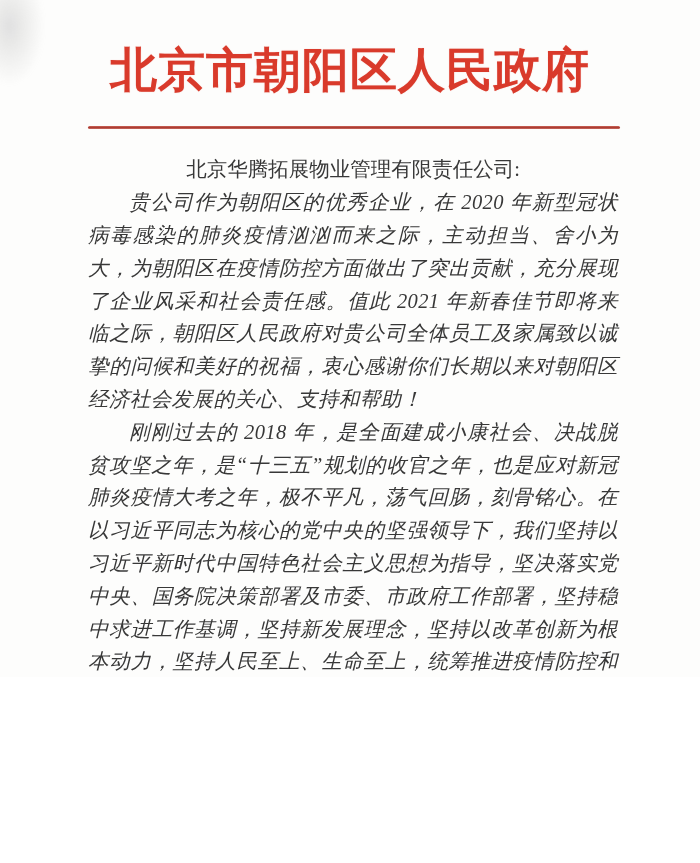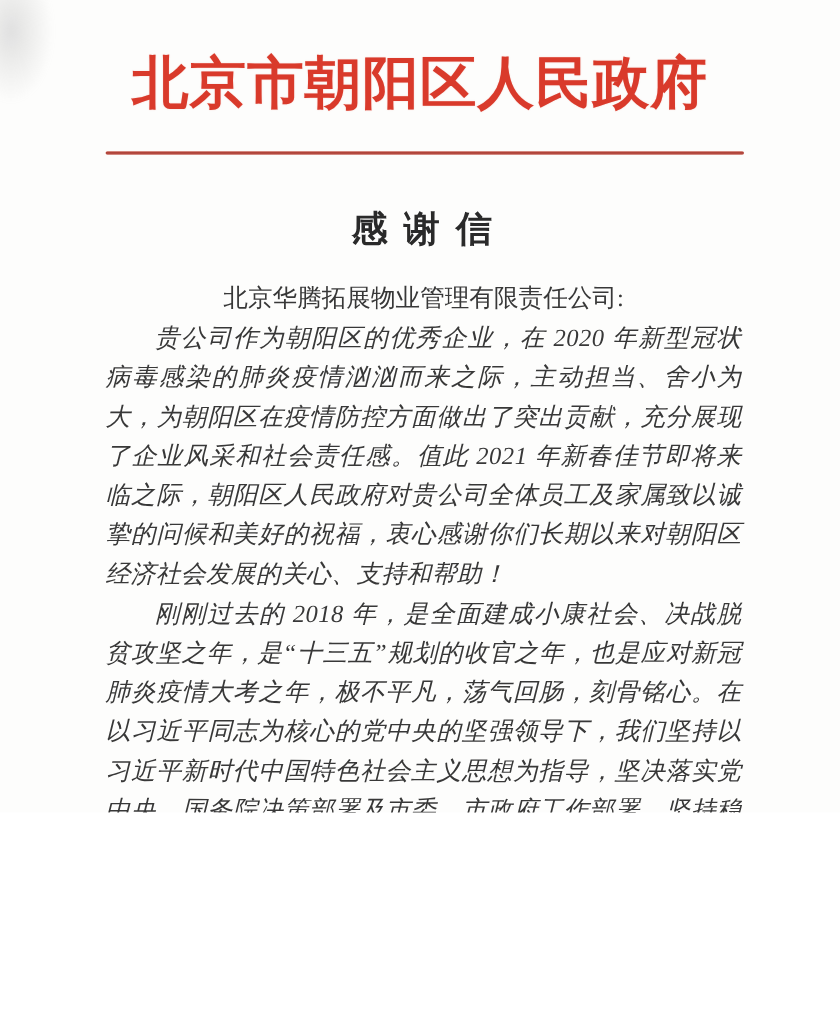--- a/index.html
+++ b/index.html
@@ -84,21 +84,20 @@
 
 <div class="page">
   <div class="smudge"></div>
 
   <header class="letterhead">
     <h1 class="org">北京市朝阳区人民政府</h1>
     <div class="rule"></div>
   </header>
 
   <main class="content">
-    <h2 class="title">感 谢 信</h2>
 
     <p class="addressee">北京华腾拓展物业管理有限责任公司:</p>
 
     <p class="para">贵公司作为朝阳区的优秀企业，在 2020 年新型冠状病毒感染的肺炎疫情汹汹而来之际，主动担当、舍小为大，为朝阳区在疫情防控方面做出了突出贡献，充分展现了企业风采和社会责任感。值此 2021 年新春佳节即将来临之际，朝阳区人民政府对贵公司全体员工及家属致以诚挚的问候和美好的祝福，衷心感谢你们长期以来对朝阳区经济社会发展的关心、支持和帮助！</p>
 
     <p class="para">刚刚过去的 2018 年，是全面建成小康社会、决战脱贫攻坚之年，是“十三五”规划的收官之年，也是应对新冠肺炎疫情大考之年，极不平凡，荡气回肠，刻骨铭心。在以习近平同志为核心的党中央的坚强领导下，我们坚持以习近平新时代中国特色社会主义思想为指导，坚决落实党中央、国务院决策部署及市委、市政府工作部署，坚持稳中求进工作基调，坚持新发展理念，坚持以改革创新为根本动力，坚持人民至上、生命至上，统筹推进疫情防控和经济社会发展取得重大成果，全区各项事业迈上新台阶，全面建成小康社会胜利在望。</p>
   </main>
 
   <div class="pageno">1</div>
 </div>

